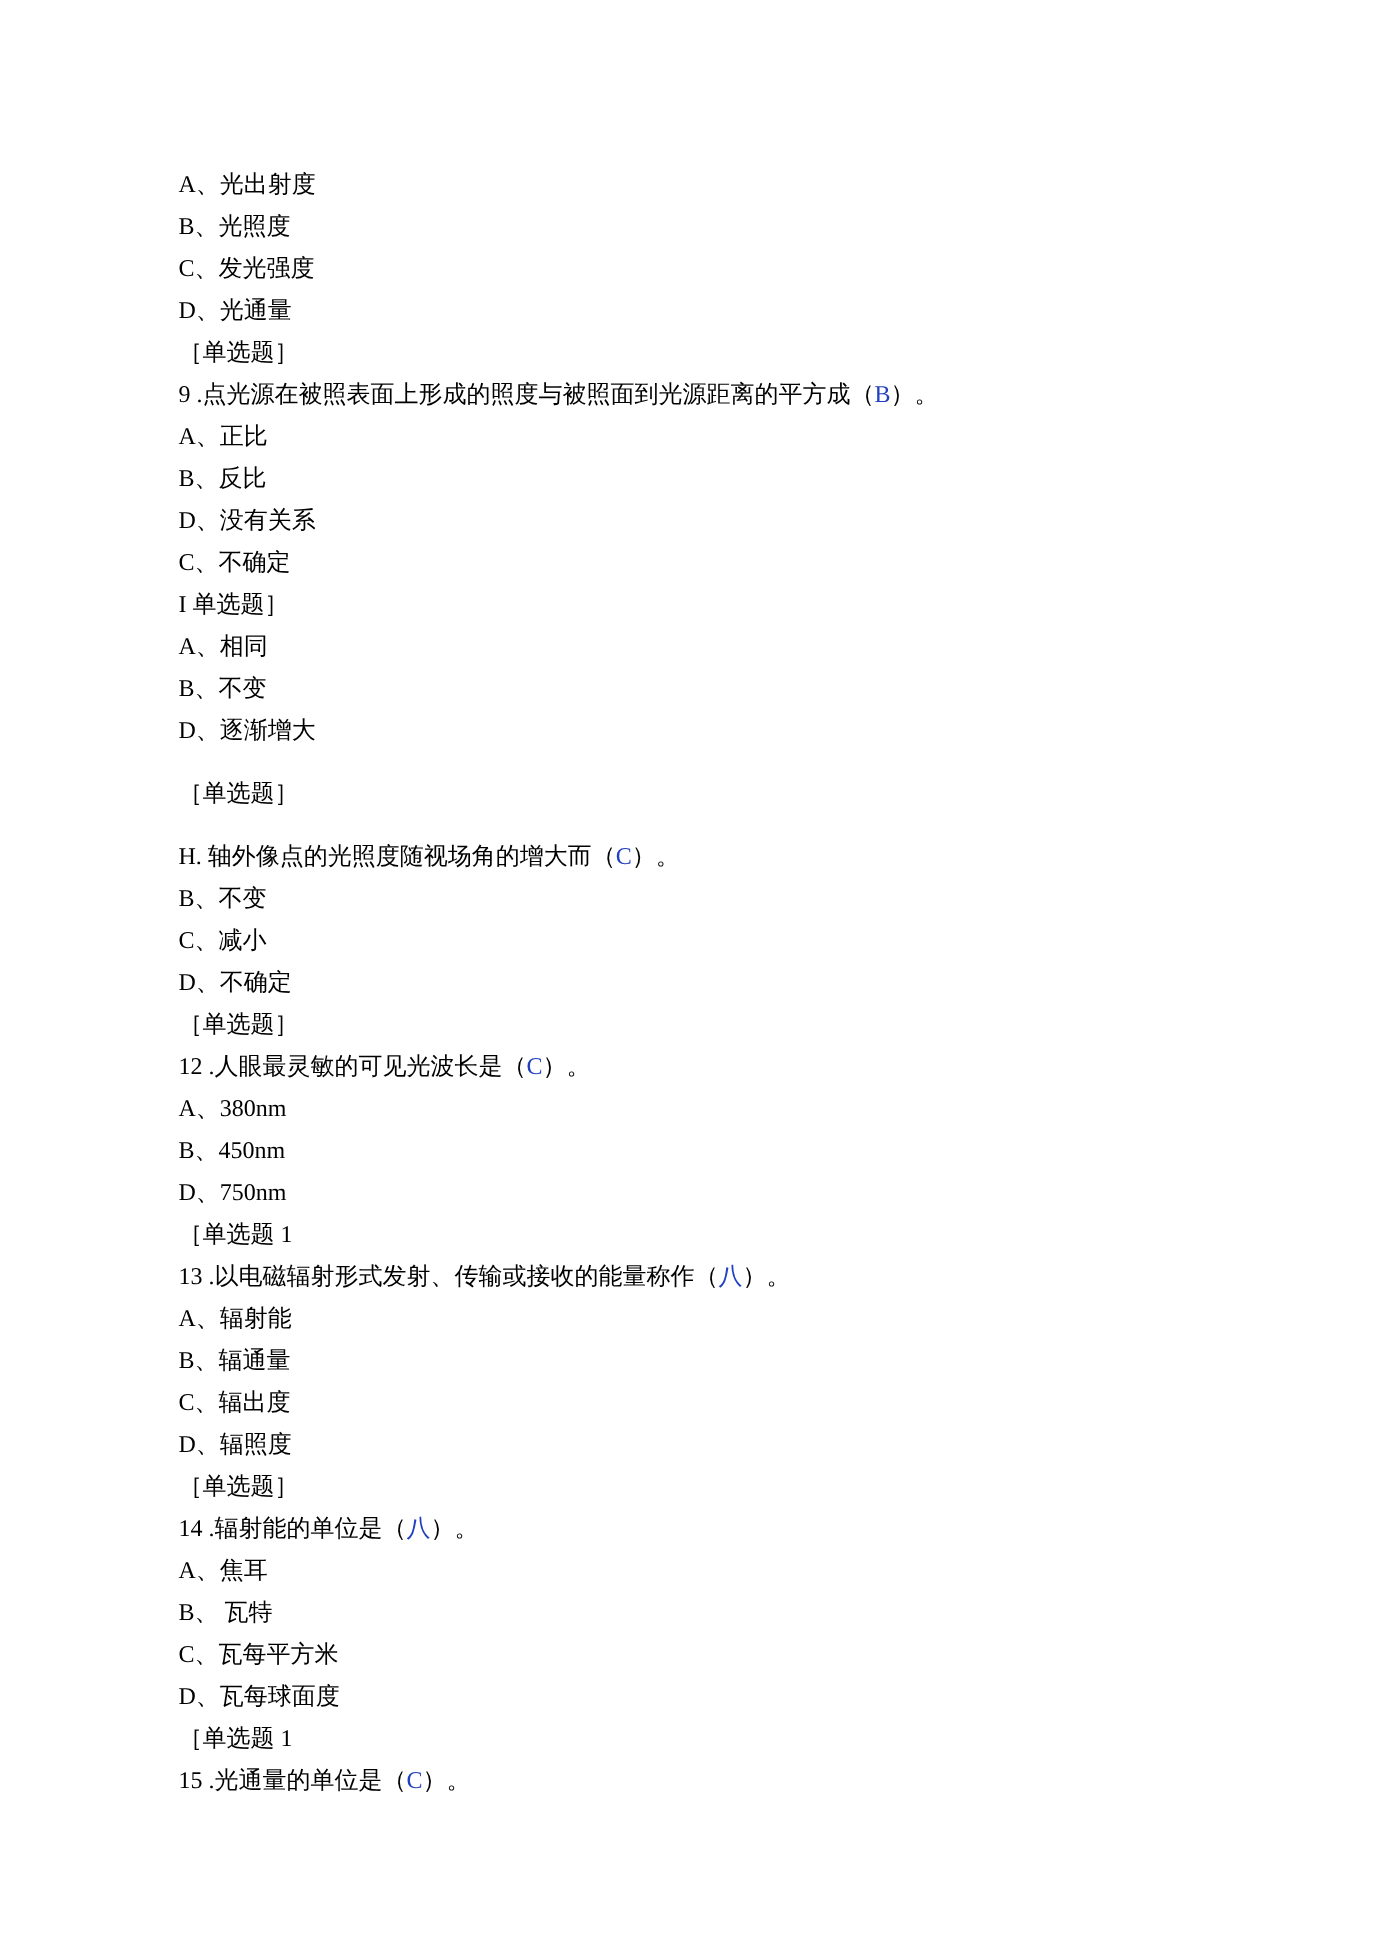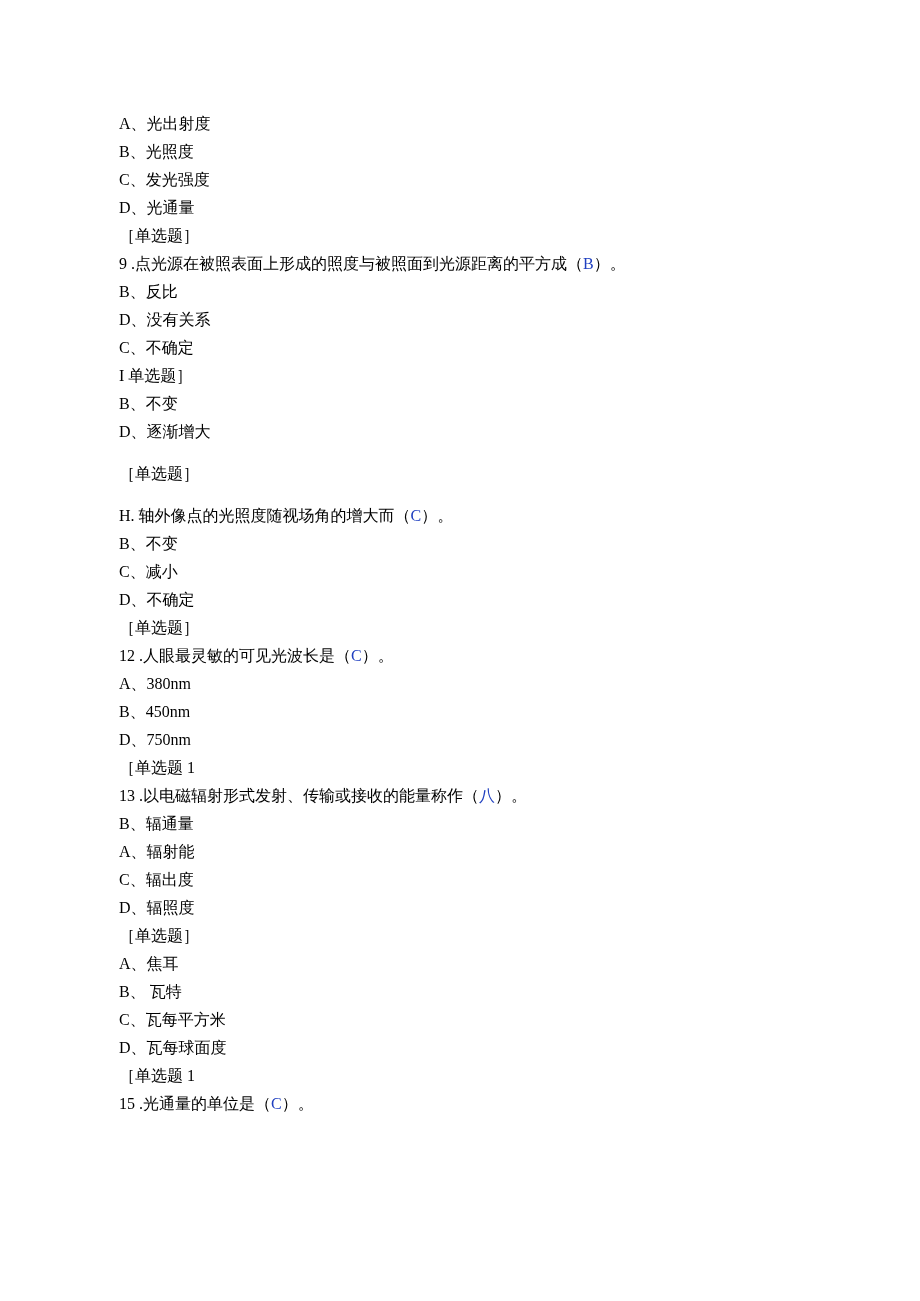--- a/index.html
+++ b/index.html
@@ -34,42 +34,45 @@
 </head>
 <body>
 
 <div class="page" id="page-root">
     <div class="line"><span>A、光出射度</span></div>
     <div class="line"><span>B、光照度</span></div>
     <div class="line"><span>C、发光强度</span></div>
     <div class="line"><span>D、光通量</span></div>
     <div class="line"><span>［单选题］</span></div>
     <div class="line"><span>9 .点光源在被照表面上形成的照度与被照面到光源距离的平方成（</span><span class="blue">B</span><span>）。</span></div>
+    <div class="line"><span>A、正比</span></div>
     <div class="line"><span>B、反比</span></div>
     <div class="line"><span>D、没有关系</span></div>
     <div class="line"><span>C、不确定</span></div>
     <div class="line"><span>I 单选题］</span></div>
+    <div class="line"><span>A、相同</span></div>
     <div class="line"><span>B、不变</span></div>
     <div class="line"><span>D、逐渐增大</span></div>
     <div class="line group-gap"><span>［单选题］</span></div>
     <div class="line group-gap"><span>H. 轴外像点的光照度随视场角的增大而（</span><span class="blue">C</span><span>）。</span></div>
     <div class="line"><span>B、不变</span></div>
     <div class="line"><span>C、减小</span></div>
     <div class="line"><span>D、不确定</span></div>
     <div class="line"><span>［单选题］</span></div>
     <div class="line"><span>12 .人眼最灵敏的可见光波长是（</span><span class="blue">C</span><span>）。</span></div>
     <div class="line"><span>A、380nm</span></div>
     <div class="line"><span>B、450nm</span></div>
     <div class="line"><span>D、750nm</span></div>
     <div class="line"><span>［单选题 1</span></div>
     <div class="line"><span>13 .以电磁辐射形式发射、传输或接收的能量称作（</span><span class="blue">八</span><span>）。</span></div>
+    <div class="line"><span>A、辐射能</span></div>
     <div class="line"><span>B、辐通量</span></div>
-    <div class="line"><span>A、辐射能</span></div>
     <div class="line"><span>C、辐出度</span></div>
     <div class="line"><span>D、辐照度</span></div>
     <div class="line"><span>［单选题］</span></div>
+    <div class="line"><span>14 .辐射能的单位是（</span><span class="blue">八</span><span>）。</span></div>
     <div class="line"><span>A、焦耳</span></div>
     <div class="line"><span>B、 瓦特</span></div>
     <div class="line"><span>C、瓦每平方米</span></div>
     <div class="line"><span>D、瓦每球面度</span></div>
     <div class="line"><span>［单选题 1</span></div>
     <div class="line"><span>15 .光通量的单位是（</span><span class="blue">C</span><span>）。</span></div>
   </div>
 
 </body></html>

